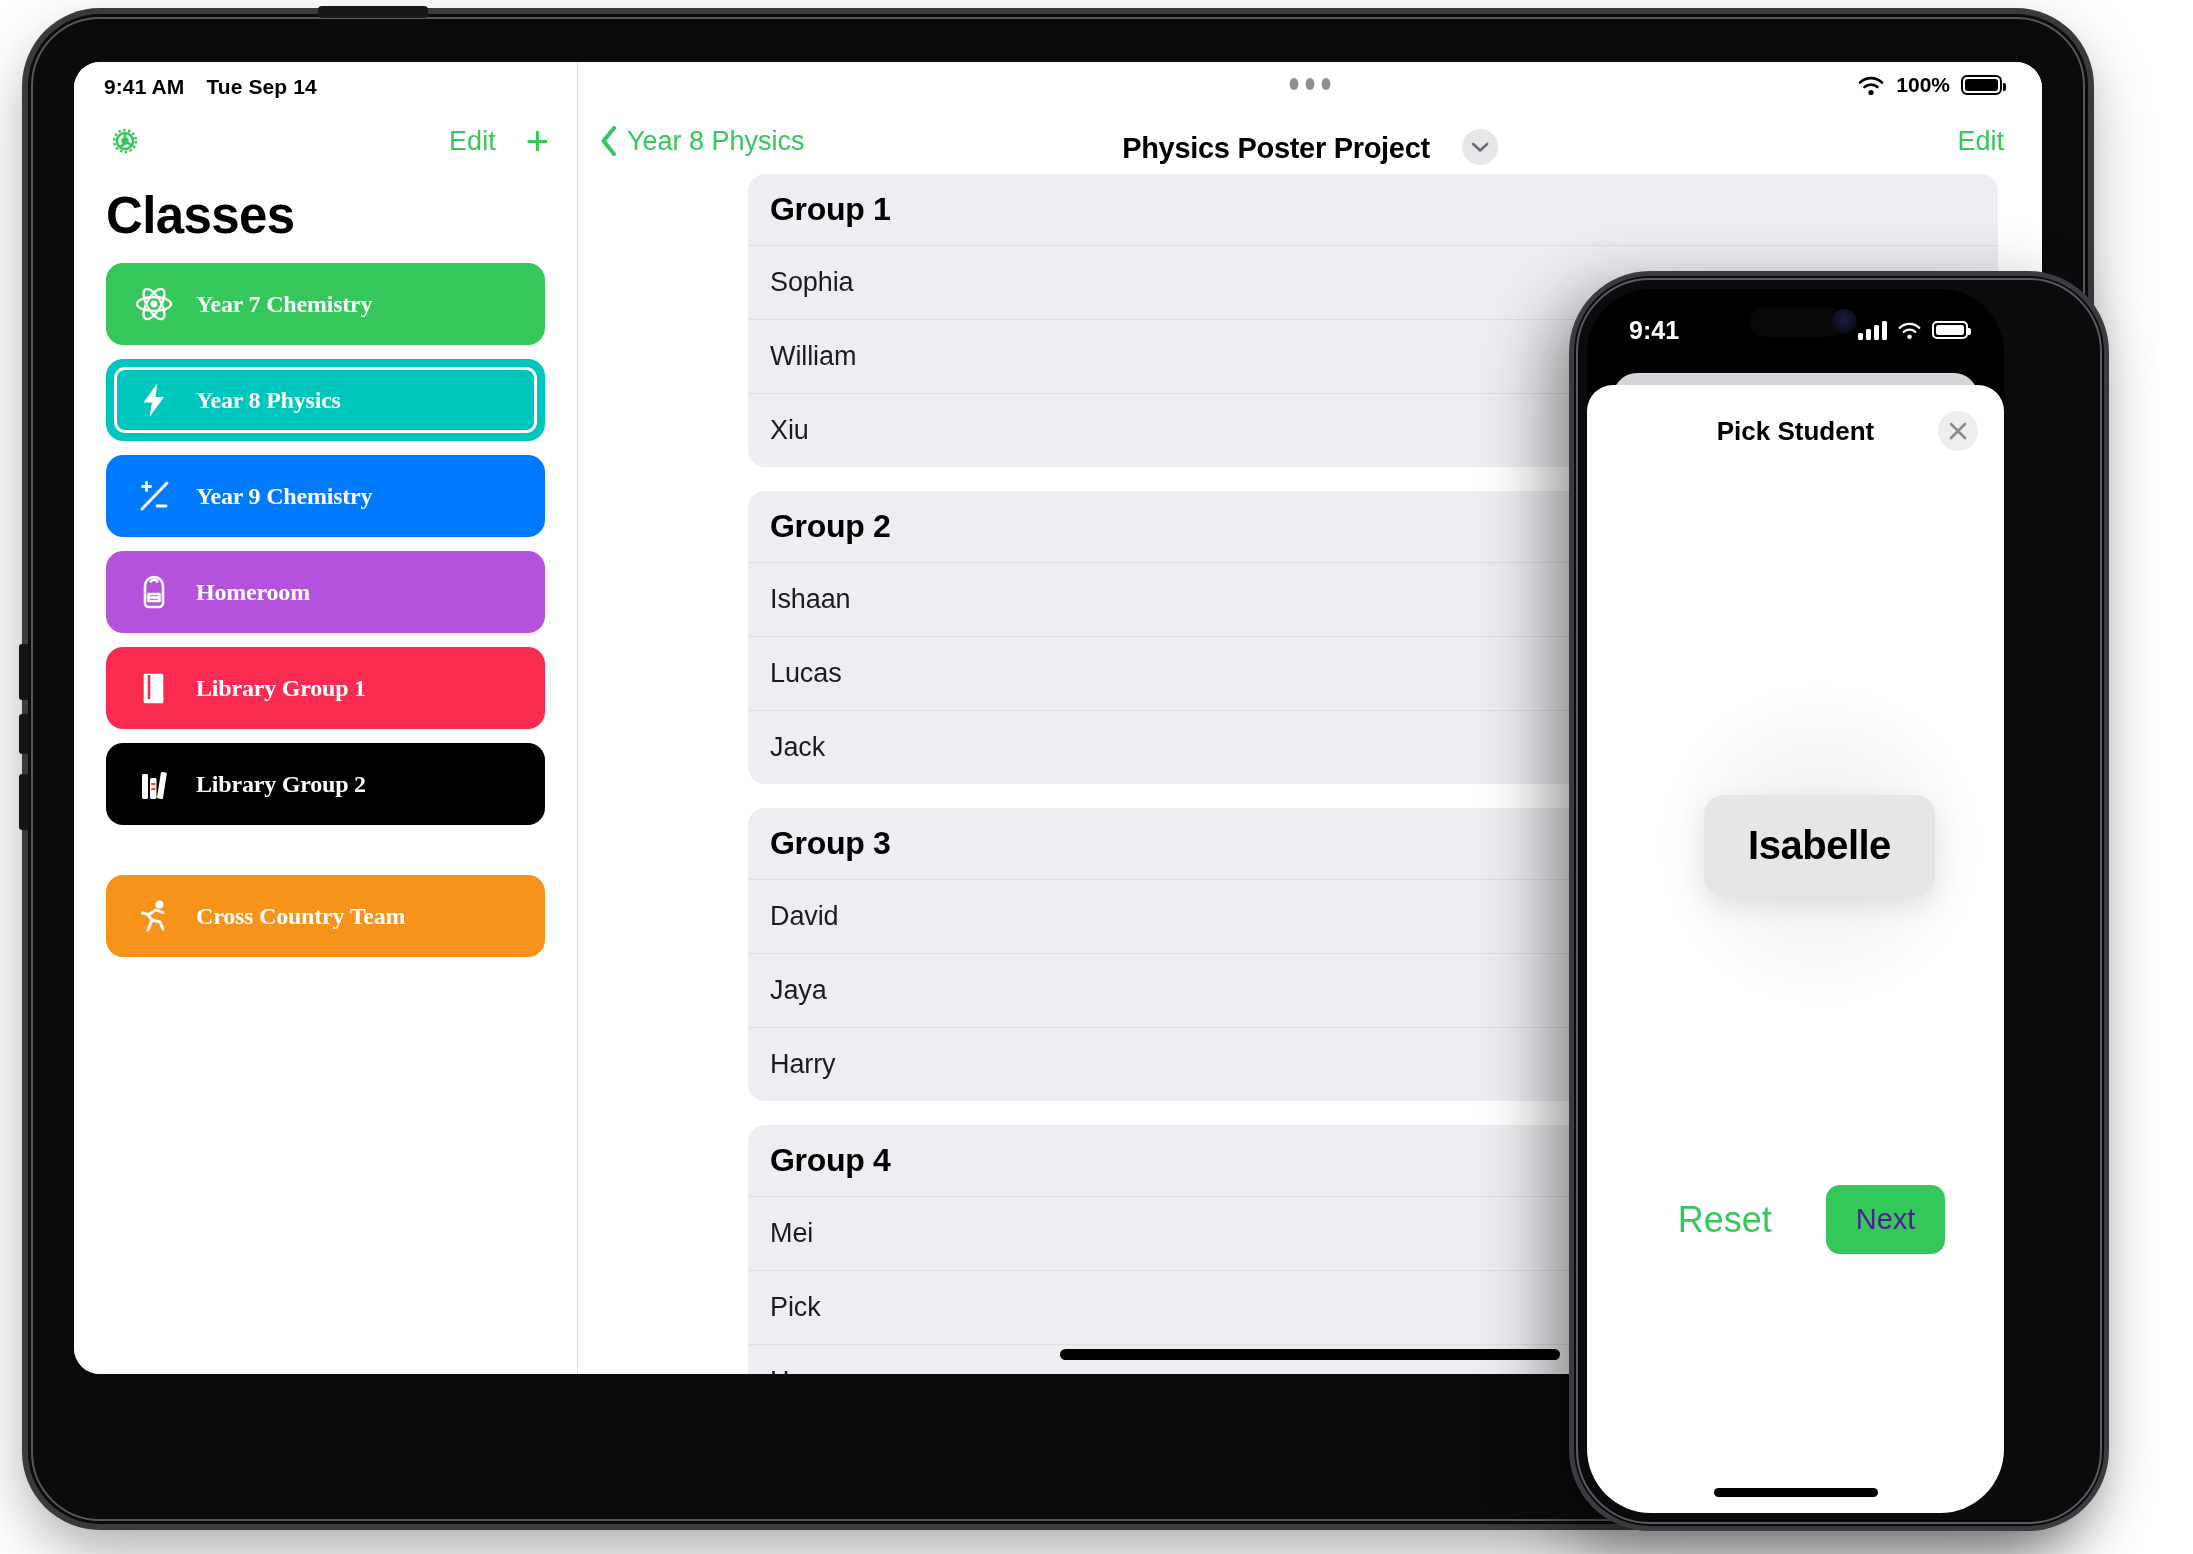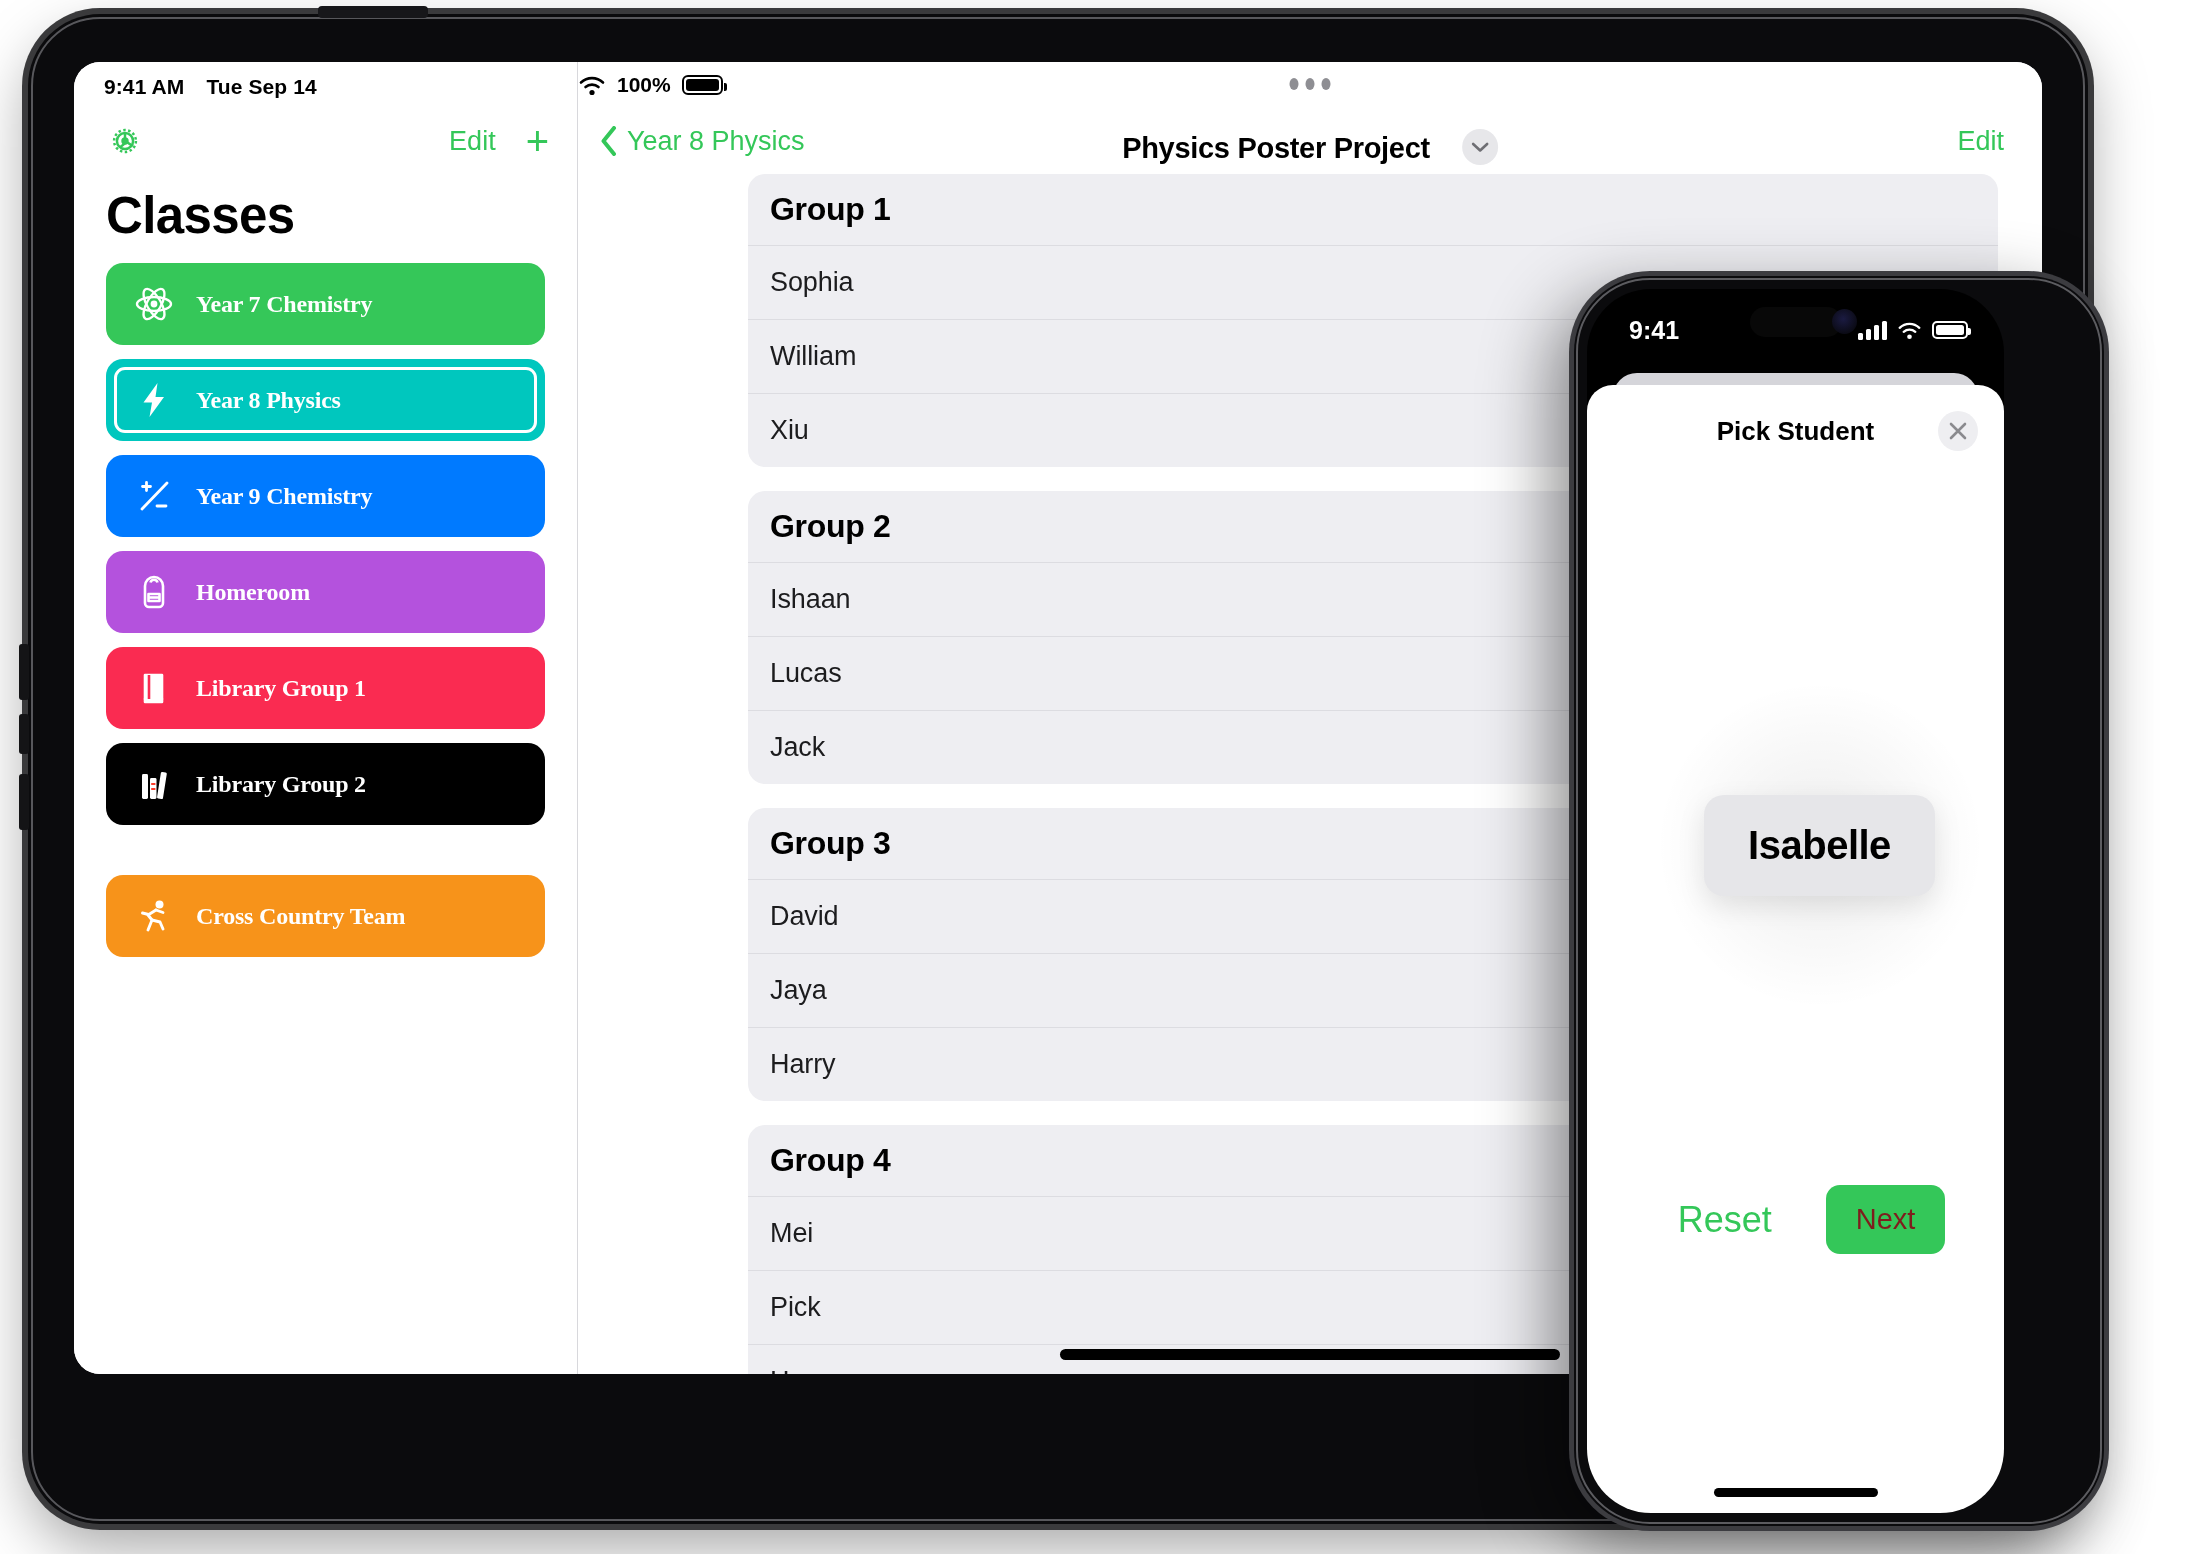--- a/index.html
+++ b/index.html
@@ -98,21 +98,21 @@
 
   
   #detail {
     flex: 1 1 auto; height: 100%;
     background: #ffffff;
     position: relative;
     overflow: hidden;
   }
   #detail-statusbar {
     height: 46px; position: relative;
-    display: flex; align-items: center; justify-content: flex-start;
+    display: flex; align-items: center; justify-content: flex-end;
     padding: 0 40px 0 0;
   }
   #multitask-dots {
     position: absolute; left: 50%; top: 16px; transform: translateX(-50%);
     display: flex; gap: 7px;
   }
   #multitask-dots i { width: 9px; height: 12px; border-radius: 50%; background: #8e8e93; display:block; }
   #detail-status-right { display: flex; align-items: center; gap: 11px; font-size: 21px; font-weight: 600; color: #000; }
   #battery-shell { width: 41px; height: 20px; border: 2.5px solid #000; border-radius: 6px; position: relative; }
   #battery-shell::after { content:""; position:absolute; right:-6px; top:6px; width:3px; height:8px; background:#000; border-radius:0 2px 2px 0; }
@@ -241,21 +241,21 @@
     font-size: 40px; font-weight: 700; color: #000;
     letter-spacing: -.5px;
     box-shadow: 0 10px 28px rgba(0,0,0,.10);
   }
   #sheet-actions {
     position: absolute; left: 0; right: 0; top: 800px;
     display: flex; align-items: center; justify-content: center; gap: 54px;
   }
   #reset-button { color: #34c759; font-size: 36px; margin-left: 32px; }
   #next-button {
-    background: #34c759; color: #7f1d1d; font-size: 29px;
+    background: #34c759; color: #4c1d95; font-size: 29px;
     padding: 18px 30px; border-radius: 14px;
   }
   #iphone-home-indicator {
     position: absolute; left: 50%; transform: translateX(-50%);
     bottom: 16px; width: 164px; height: 9px; background: #000; border-radius: 5px;
   }
 </style>
 </head>
 <body>
 

